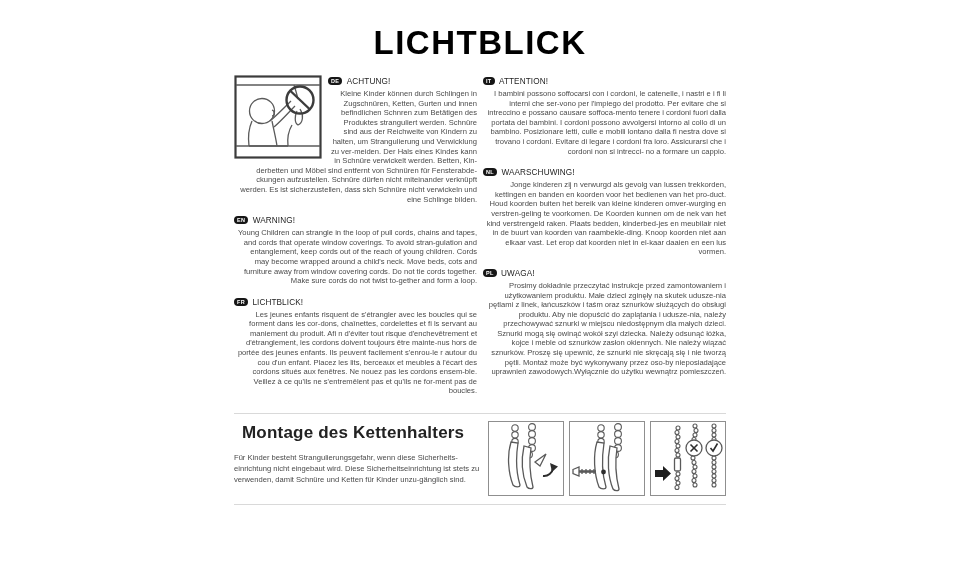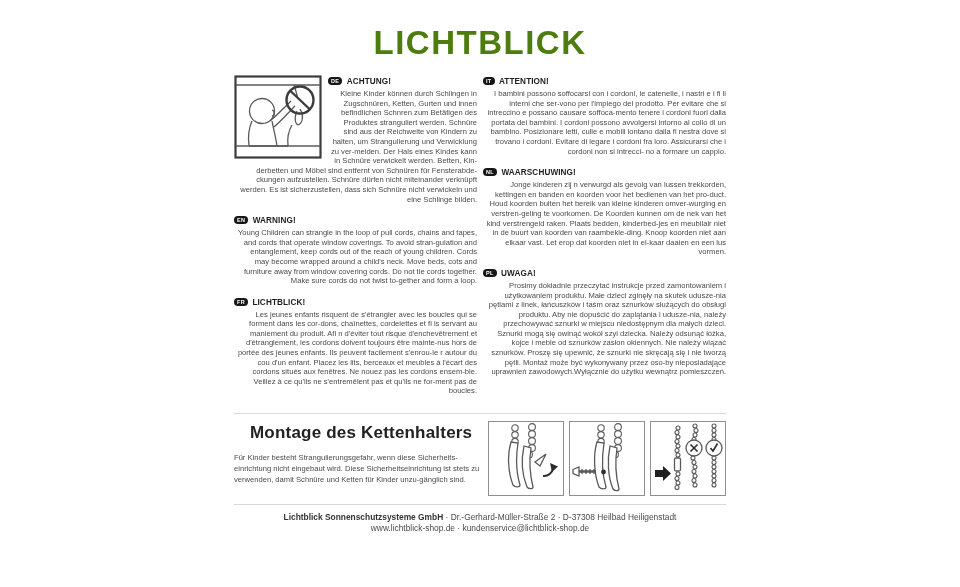--- a/index.html
+++ b/index.html
@@ -2,41 +2,41 @@
 <html><head>
 <meta charset="utf-8">
 <style>
   html,body{margin:0;padding:0;}
   body{
     width:960px;height:587px;background:#ffffff;overflow:hidden;position:relative;
     font-family:"Liberation Sans","DejaVu Sans",sans-serif;color:#474747;
   }
   .logo{
     text-align:center;margin-top:24px;height:34px;
-    font-size:33px;font-weight:bold;letter-spacing:1.5px;color:#4d7c0f;
+    font-size:33px;font-weight:bold;letter-spacing:1.5px;color:#000000;
   }
   .content{width:492px;margin:16px auto 0;}
   .columns{display:flex;gap:6px;min-height:322px;}
   .col{flex:1;}
   .col-left{width:248px;}
   .col-right{width:238px;}
   .warning-section{margin-bottom:9px;}
   .sec-head{margin:0 0 2px 0;line-height:10px;}
   .badge{
     display:inline-block;background:#161616;color:#ffffff;border-radius:6px;
     font-size:5.5px;font-weight:bold;line-height:8px;padding:0 3px;
     vertical-align:1px;letter-spacing:0.3px;
   }
-  .sec-title{font-size:8.2px;font-weight:bold;color:#1e1e1e;letter-spacing:0.1px;}
+  .sec-title{font-size:8.2px;font-weight:normal;color:#1e1e1e;letter-spacing:0.1px;}
   .sec-body{font-size:7.6px;line-height:9.6px;color:#4a4a4a;margin:0;text-align:right;}
   .illustration{float:left;width:88px;height:84px;margin:1px 6px 2px 0;}
   .divider{border:none;border-top:1px solid #d9d9d9;margin:8px 0 7px 0;}
   .montage-row{display:flex;gap:6px;}
   .montage-text{width:248px;}
-  .montage-title{font-size:17px;font-weight:bold;color:#222222;margin:2px 0 9px 16px;letter-spacing:0.2px;}
+  .montage-title{font-size:17px;font-weight:bold;color:#222222;margin:2px 0 9px 8px;letter-spacing:0.2px;}
   .montage-body{font-size:7.6px;line-height:11px;color:#4a4a4a;margin:0;}
   .diagrams{width:238px;display:flex;gap:5px;align-items:flex-start;}
   .diagram-box{width:76px;height:75px;border:1px solid #8f8f8f;background:#fff;box-sizing:border-box;}
   .footer{text-align:center;margin-top:6px;font-size:8.4px;line-height:11px;color:#4a4a4a;}
   .footer b{color:#333333;}
   .ln{stroke:#5a5a5a;stroke-width:1.3;fill:none;}
   .ch{fill:#ffffff;stroke:#5a5a5a;stroke-width:1.1;}
   .pc{fill:#ffffff;stroke:#5a5a5a;stroke-width:1.3;}
 </style>
 </head>
@@ -218,21 +218,14 @@
           <circle cx="63" cy="26" r="8" class="pc"></circle>
           <polyline points="59.5,26 62,29 66.5,21.5" fill="none" stroke="#2d2d2d" stroke-width="1.6"></polyline>
         </g>
       </svg>
 
     </div>
   </div>
 
   <hr class="divider">
 
-  <div class="footer">
-    <div>
-      <b>Lichtblick Sonnenschutzsysteme GmbH</b>
-      <span>· Dr.-Gerhard-Müller-Straße 2 · D-37308 Heilbad Heiligenstadt</span>
-    </div>
-    <div>www.lichtblick-shop.de · kundenservice@lichtblick-shop.de</div>
-  </div>
 
 </div>
 
 </body></html>

